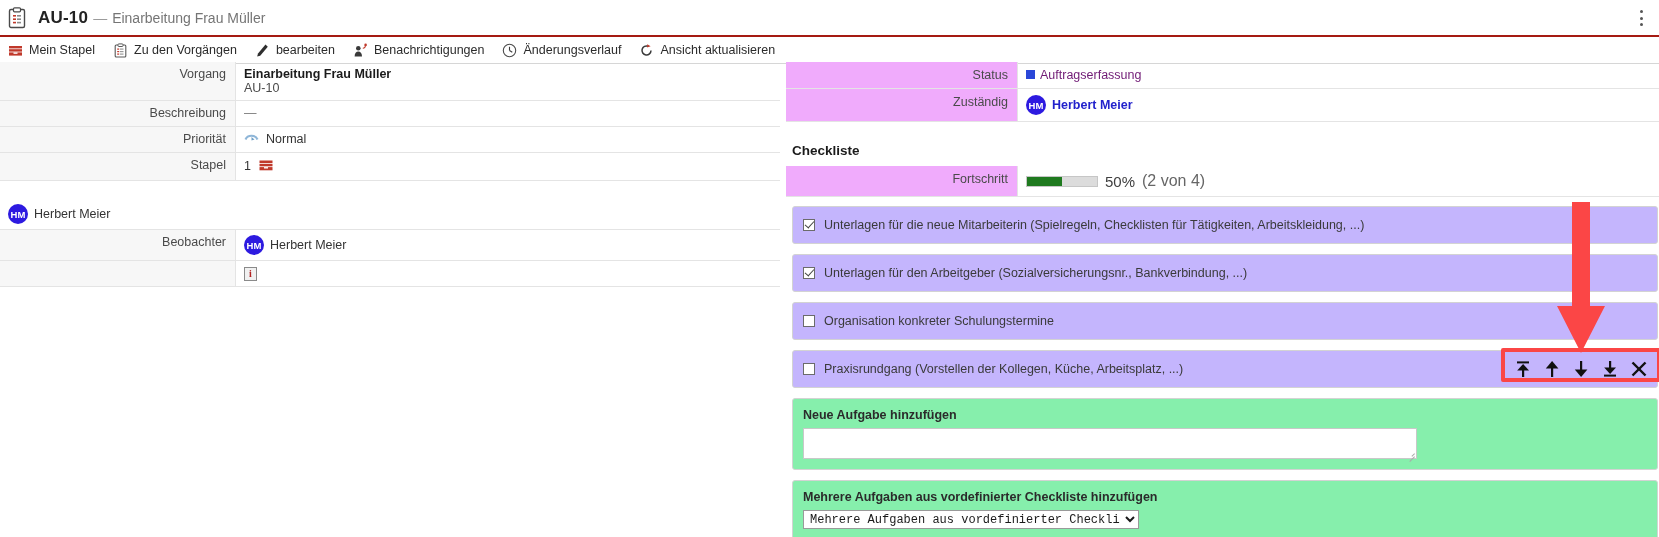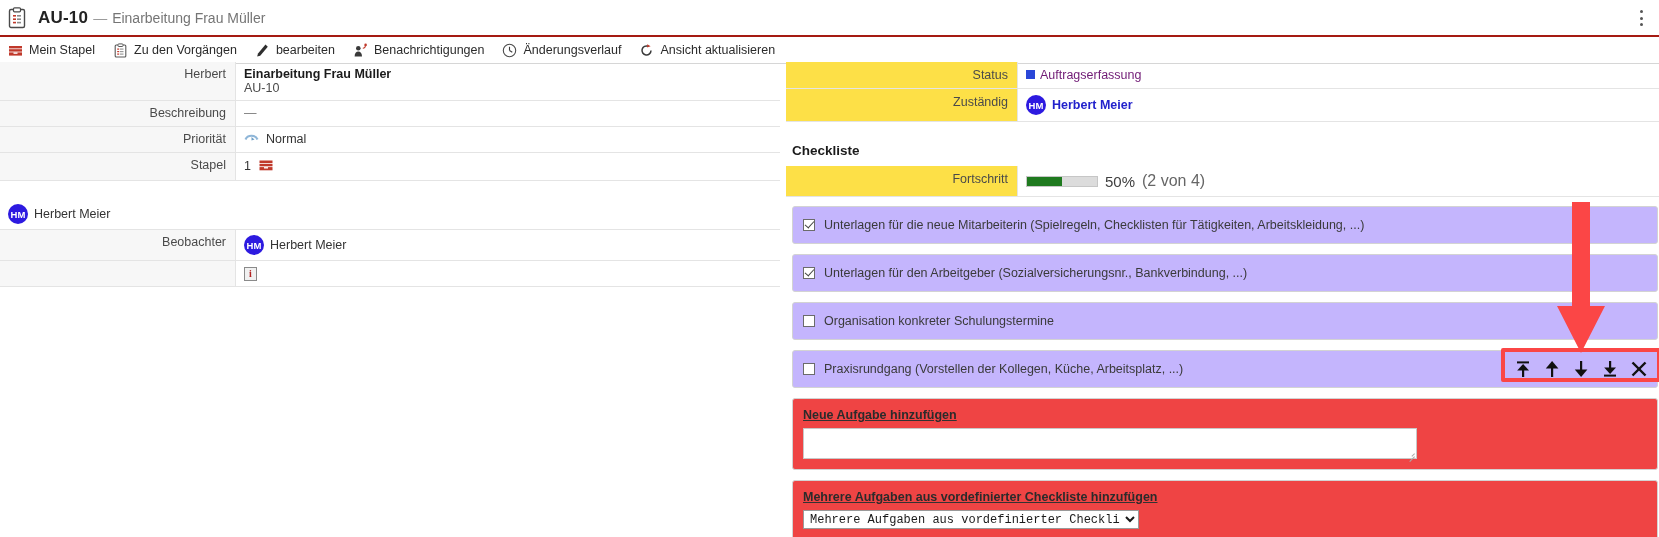--- a/index.html
+++ b/index.html
@@ -88,21 +88,21 @@
     text-align: center; line-height: 12px; font-family: "Liberation Serif", serif;
   }
 
   
   #rightpane { position: absolute; left: 786px; top: 62px; width: 873px; }
   .rrow { display: flex; border-bottom: 1px solid #e4e4e4; min-height: 27px; }
   .rlabel {
     width: 232px; flex: none;
     text-align: right; padding: 6px 9px 6px 0;
     color: #4a4a4a; font-size: 12.5px;
-    background: #fde047; border-right: 1px solid #e4e4e4;
+    background: #f0abfc; border-right: 1px solid #e4e4e4;
   }
   .rval { flex: 1; padding: 6px 0 6px 8px; font-size: 12.5px; }
   .status-dot {
     display:inline-block; width: 9px; height: 9px; background: #2a47d8;
     margin-right: 5px; vertical-align: 0px;
   }
   .status-name { color: #701a75; }
 
   .section-title {
     font-size: 13.5px; font-weight: bold; color: #1b1b1b;
@@ -158,23 +158,22 @@
     pointer-events: none;
   }
 
   
   #annot-arrow { position: absolute; pointer-events: none; }
 
   
   .panel {
     margin: 0 1px 10px 6px;
     border: 1px solid #d3d3d3; border-radius: 3px;
-    background: #ef4444;
+    background: #86efac;
     padding: 9px 10px 10px 10px;
-    text-decoration: underline;
   }
   .panel-label {
     font-size: 12.5px; font-weight: bold; color: #2b2b2b;
     margin-bottom: 6px;
   }
   .ta {
     width: 614px; height: 31px;
     border: 1px solid #c8c8c8; background: #ffffff;
     resize: none; display: block;
     font-family: "Liberation Sans", sans-serif; font-size: 12.5px;
@@ -299,21 +298,21 @@
         <polygon points="8.2,1.2 11.6,3.3 8.2,4.6" fill="#c0392b"></polygon>
       </svg>
     </span>
     <span>Ansicht aktualisieren</span>
   </div>
 </div>
 
 <div id="leftpane">
 
   <div class="frow">
-    <div class="flabel">Herbert</div>
+    <div class="flabel">Vorgang</div>
     <div class="fval bold">
       <div>Einarbeitung Frau Müller</div>
       <div class="sub">AU-10</div>
     </div>
   </div>
 
   <div class="frow">
     <div class="flabel">Beschreibung</div>
     <div class="fval dash">—</div>
   </div>

